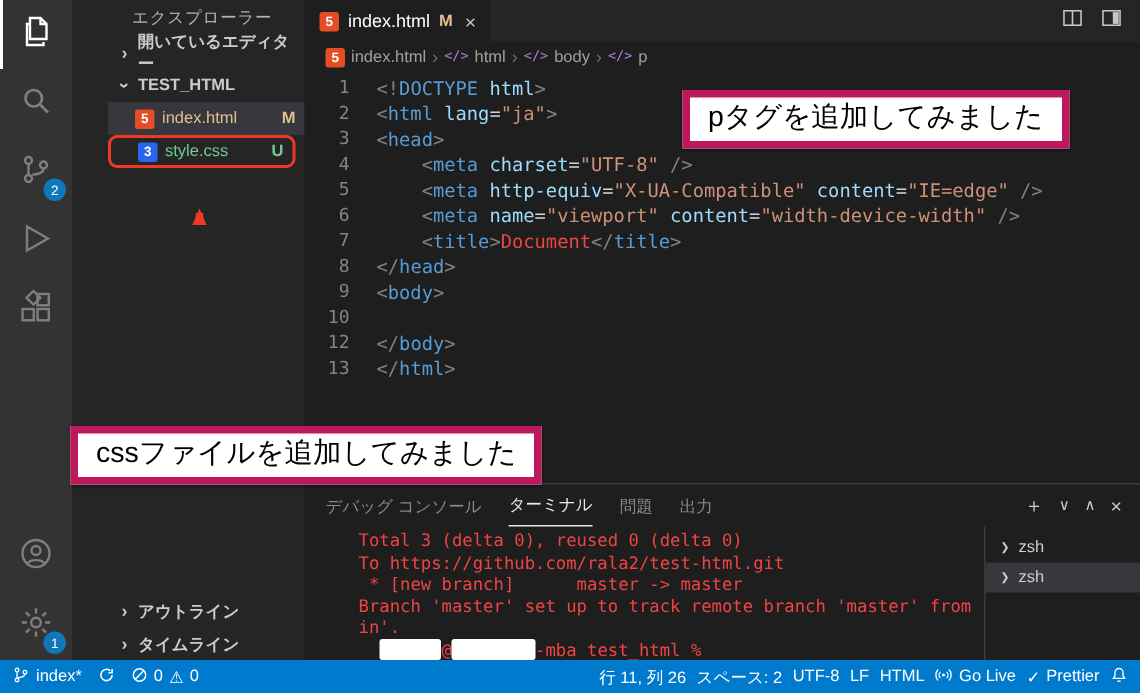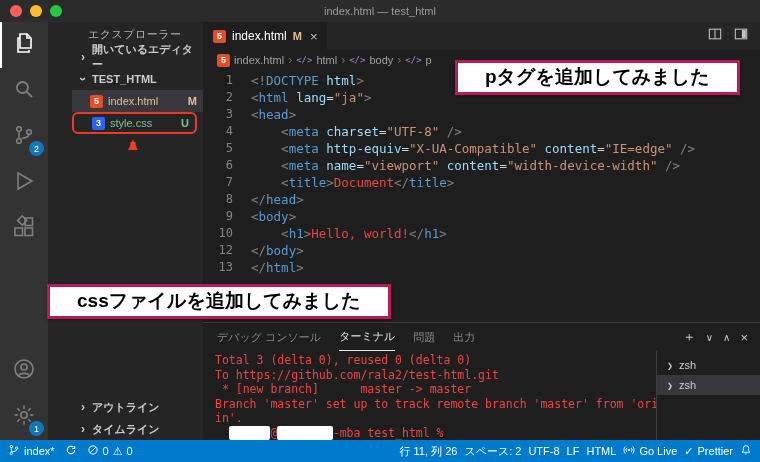--- a/index.html
+++ b/index.html
@@ -69,52 +69,44 @@
 
   
   .panel { height:118px; border-top:1px solid #3c3c3c; display:flex; flex-direction:column; flex:0 0 auto; }
   .panel-tabs { height:28px; display:flex; align-items:center; gap:18px; padding-left:14px; font-size:11px; color:#8a8a8a; flex:0 0 auto; }
   .panel-tab { cursor:pointer; height:100%; display:flex; align-items:center; }
   .panel-tab.active { color:#e7e7e7; border-bottom:1px solid #e7e7e7; }
   .panel-actions { margin-left:auto; display:flex; align-items:center; gap:10px; padding-right:12px; color:#cccccc; font-size:13px; }
   .panel-actions span { cursor:pointer; }
   .panel-body { flex:1; display:flex; min-height:0; }
   .terminal { flex:1; padding:2px 0 0 12px; font-family:"DejaVu Sans Mono","Liberation Mono",monospace; font-size:11.5px; color:#cccccc; overflow:hidden; }
-  .term-line { white-space:pre; line-height:14.5px; }
+  .term-line { white-space:pre; line-height:14.5px;margin-left:24px; }
   .term-list { width:104px; border-left:1px solid #3c3c3c; padding-top:4px; flex:0 0 auto; }
   .term-row { height:20px; display:flex; align-items:center; gap:6px; padding-left:10px; font-size:11px; color:#cccccc; cursor:pointer; }
   .term-row.selected { background:#37373d; }
   .term-row .ticon { font-family:"DejaVu Sans Mono",monospace; font-size:10px; color:#cccccc; }
 
   
   .statusbar { height:22px; background:#007acc; color:#ffffff; display:flex; align-items:center; font-size:11px; flex:0 0 auto; padding:0 8px; }
   .sb-left { display:flex; align-items:center; gap:10px; }
   .sb-right { margin-left:auto; display:flex; align-items:center; gap:7px; }
   .sb-item { display:flex; align-items:center; gap:4px; cursor:pointer; white-space:nowrap; }
   .sb-item svg { width:12px; height:12px; }
 
   
-  .callout { position:absolute; background:#ffffff; border:3px solid #be185d; color:#000; font-weight:bold; font-size:19px; line-height:1.3; padding:2px 27px; z-index:60; white-space:nowrap; box-shadow:0 1px 3px rgba(0,0,0,.4); }
+  .callout { position:absolute; background:#ffffff; border:5px solid #be185d; color:#000; font-weight:normal; font-size:19px; line-height:1.3; padding:2px 12px; z-index:60; white-space:nowrap; box-shadow:0 1px 3px rgba(0,0,0,.4); }
   #callout-p { left:455px; top:60px; }
   #callout-css { left:47px; top:284px; }
   .arrow-overlay { position:absolute; inset:0; z-index:55; pointer-events:none; }
 </style>
 </head>
 <body>
 
 <div class="window">
 
-  <div class="titlebar">
-    <div class="lights">
-      <span class="light red"></span>
-      <span class="light yellow"></span>
-      <span class="light green"></span>
-    </div>
-    <div class="win-title">index.html — test_html</div>
-  </div>
 
   <div class="main">
 
     <div class="activitybar">
       <div class="ab-item active">
         <span><svg viewBox="0 0 24 24" fill="none" stroke="currentColor" stroke-width="1.6">
               <path d="M14 3H7v14h11V7l-4-4z"></path>
               <path d="M14 3v4h4"></path>
               <path d="M7 7H5v14h11v-2"></path>
             </svg></span>
@@ -236,21 +228,21 @@
       <div class="code">
           <div class="code-line"><span class="ln">1</span><span class="chg"></span><span class="tk-x"></span><span class="line-tokens"><span class="tk-p">&lt;!</span><span class="tk-t">DOCTYPE</span><span class="tk-a"> html</span><span class="tk-p">&gt;</span></span></div>
           <div class="code-line"><span class="ln">2</span><span class="chg"></span><span class="tk-x"></span><span class="line-tokens"><span class="tk-p">&lt;</span><span class="tk-t">html</span><span class="tk-a"> lang</span><span class="tk-o">=</span><span class="tk-s">"ja"</span><span class="tk-p">&gt;</span></span></div>
           <div class="code-line"><span class="ln">3</span><span class="chg"></span><span class="tk-x"></span><span class="line-tokens"><span class="tk-p">&lt;</span><span class="tk-t">head</span><span class="tk-p">&gt;</span></span></div>
           <div class="code-line"><span class="ln">4</span><span class="chg"></span><span class="tk-x">    </span><span class="line-tokens"><span class="tk-p">&lt;</span><span class="tk-t">meta</span><span class="tk-a"> charset</span><span class="tk-o">=</span><span class="tk-s">"UTF-8"</span><span class="tk-p"> /&gt;</span></span></div>
           <div class="code-line"><span class="ln">5</span><span class="chg"></span><span class="tk-x">    </span><span class="line-tokens"><span class="tk-p">&lt;</span><span class="tk-t">meta</span><span class="tk-a"> http-equiv</span><span class="tk-o">=</span><span class="tk-s">"X-UA-Compatible"</span><span class="tk-a"> content</span><span class="tk-o">=</span><span class="tk-s">"IE=edge"</span><span class="tk-p"> /&gt;</span></span></div>
           <div class="code-line"><span class="ln">6</span><span class="chg"></span><span class="tk-x">    </span><span class="line-tokens"><span class="tk-p">&lt;</span><span class="tk-t">meta</span><span class="tk-a"> name</span><span class="tk-o">=</span><span class="tk-s">"viewport"</span><span class="tk-a"> content</span><span class="tk-o">=</span><span class="tk-s">"width-device-width"</span><span class="tk-p"> /&gt;</span></span></div>
           <div class="code-line"><span class="ln">7</span><span class="chg"></span><span class="tk-x">    </span><span class="line-tokens"><span class="tk-p">&lt;</span><span class="tk-t">title</span><span class="tk-p">&gt;</span><span class="tk-x">Document</span><span class="tk-p">&lt;/</span><span class="tk-t">title</span><span class="tk-p">&gt;</span></span></div>
           <div class="code-line"><span class="ln">8</span><span class="chg"></span><span class="tk-x"></span><span class="line-tokens"><span class="tk-p">&lt;/</span><span class="tk-t">head</span><span class="tk-p">&gt;</span></span></div>
           <div class="code-line"><span class="ln">9</span><span class="chg"></span><span class="tk-x"></span><span class="line-tokens"><span class="tk-p">&lt;</span><span class="tk-t">body</span><span class="tk-p">&gt;</span></span></div>
-          <div class="code-line"><span class="ln">10</span><span class="chg"></span><span class="tk-x">    </span><span class="line-tokens"><span class="tk-p">&lt;</span><span class="tk-t">h1</span><span class="tk-p">&gt;</span><span class="tk-x">Hello, world!</span><span class="tk-p">&lt;/</span><span class="tk-t">h1</span><span class="tk-p">&gt;</span></span></div>
+          <div class="code-line"><span class="ln">10</span><span class="chg"></span><span class="tk-x">    </span></div>
           <div class="code-line"><span class="ln">12</span><span class="chg"></span><span class="tk-x"></span><span class="line-tokens"><span class="tk-p">&lt;/</span><span class="tk-t">body</span><span class="tk-p">&gt;</span></span></div>
           <div class="code-line"><span class="ln">13</span><span class="chg"></span><span class="tk-x"></span><span class="line-tokens"><span class="tk-p">&lt;/</span><span class="tk-t">html</span><span class="tk-p">&gt;</span></span></div>
         </div>
 
       <div class="panel">
         <div class="panel-tabs">
           <span class="panel-tab">デバッグ コンソール</span>
           <span class="panel-tab active">ターミナル</span>
           <span class="panel-tab">問題</span>
           <span class="panel-tab">出力</span>

